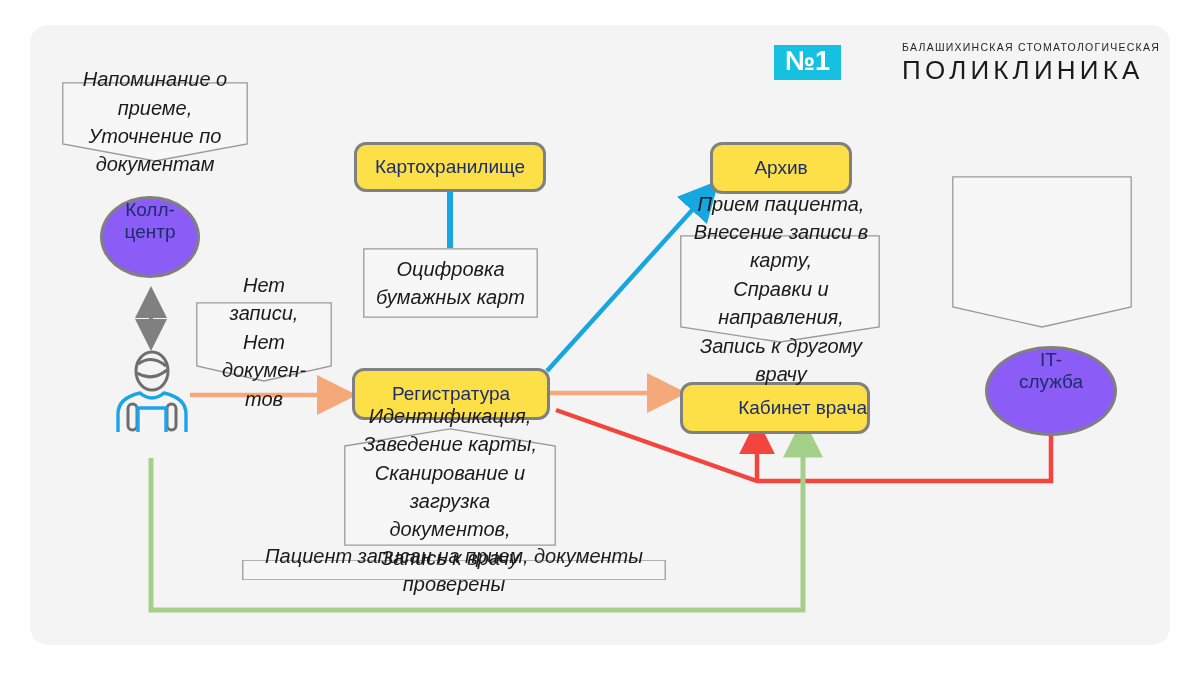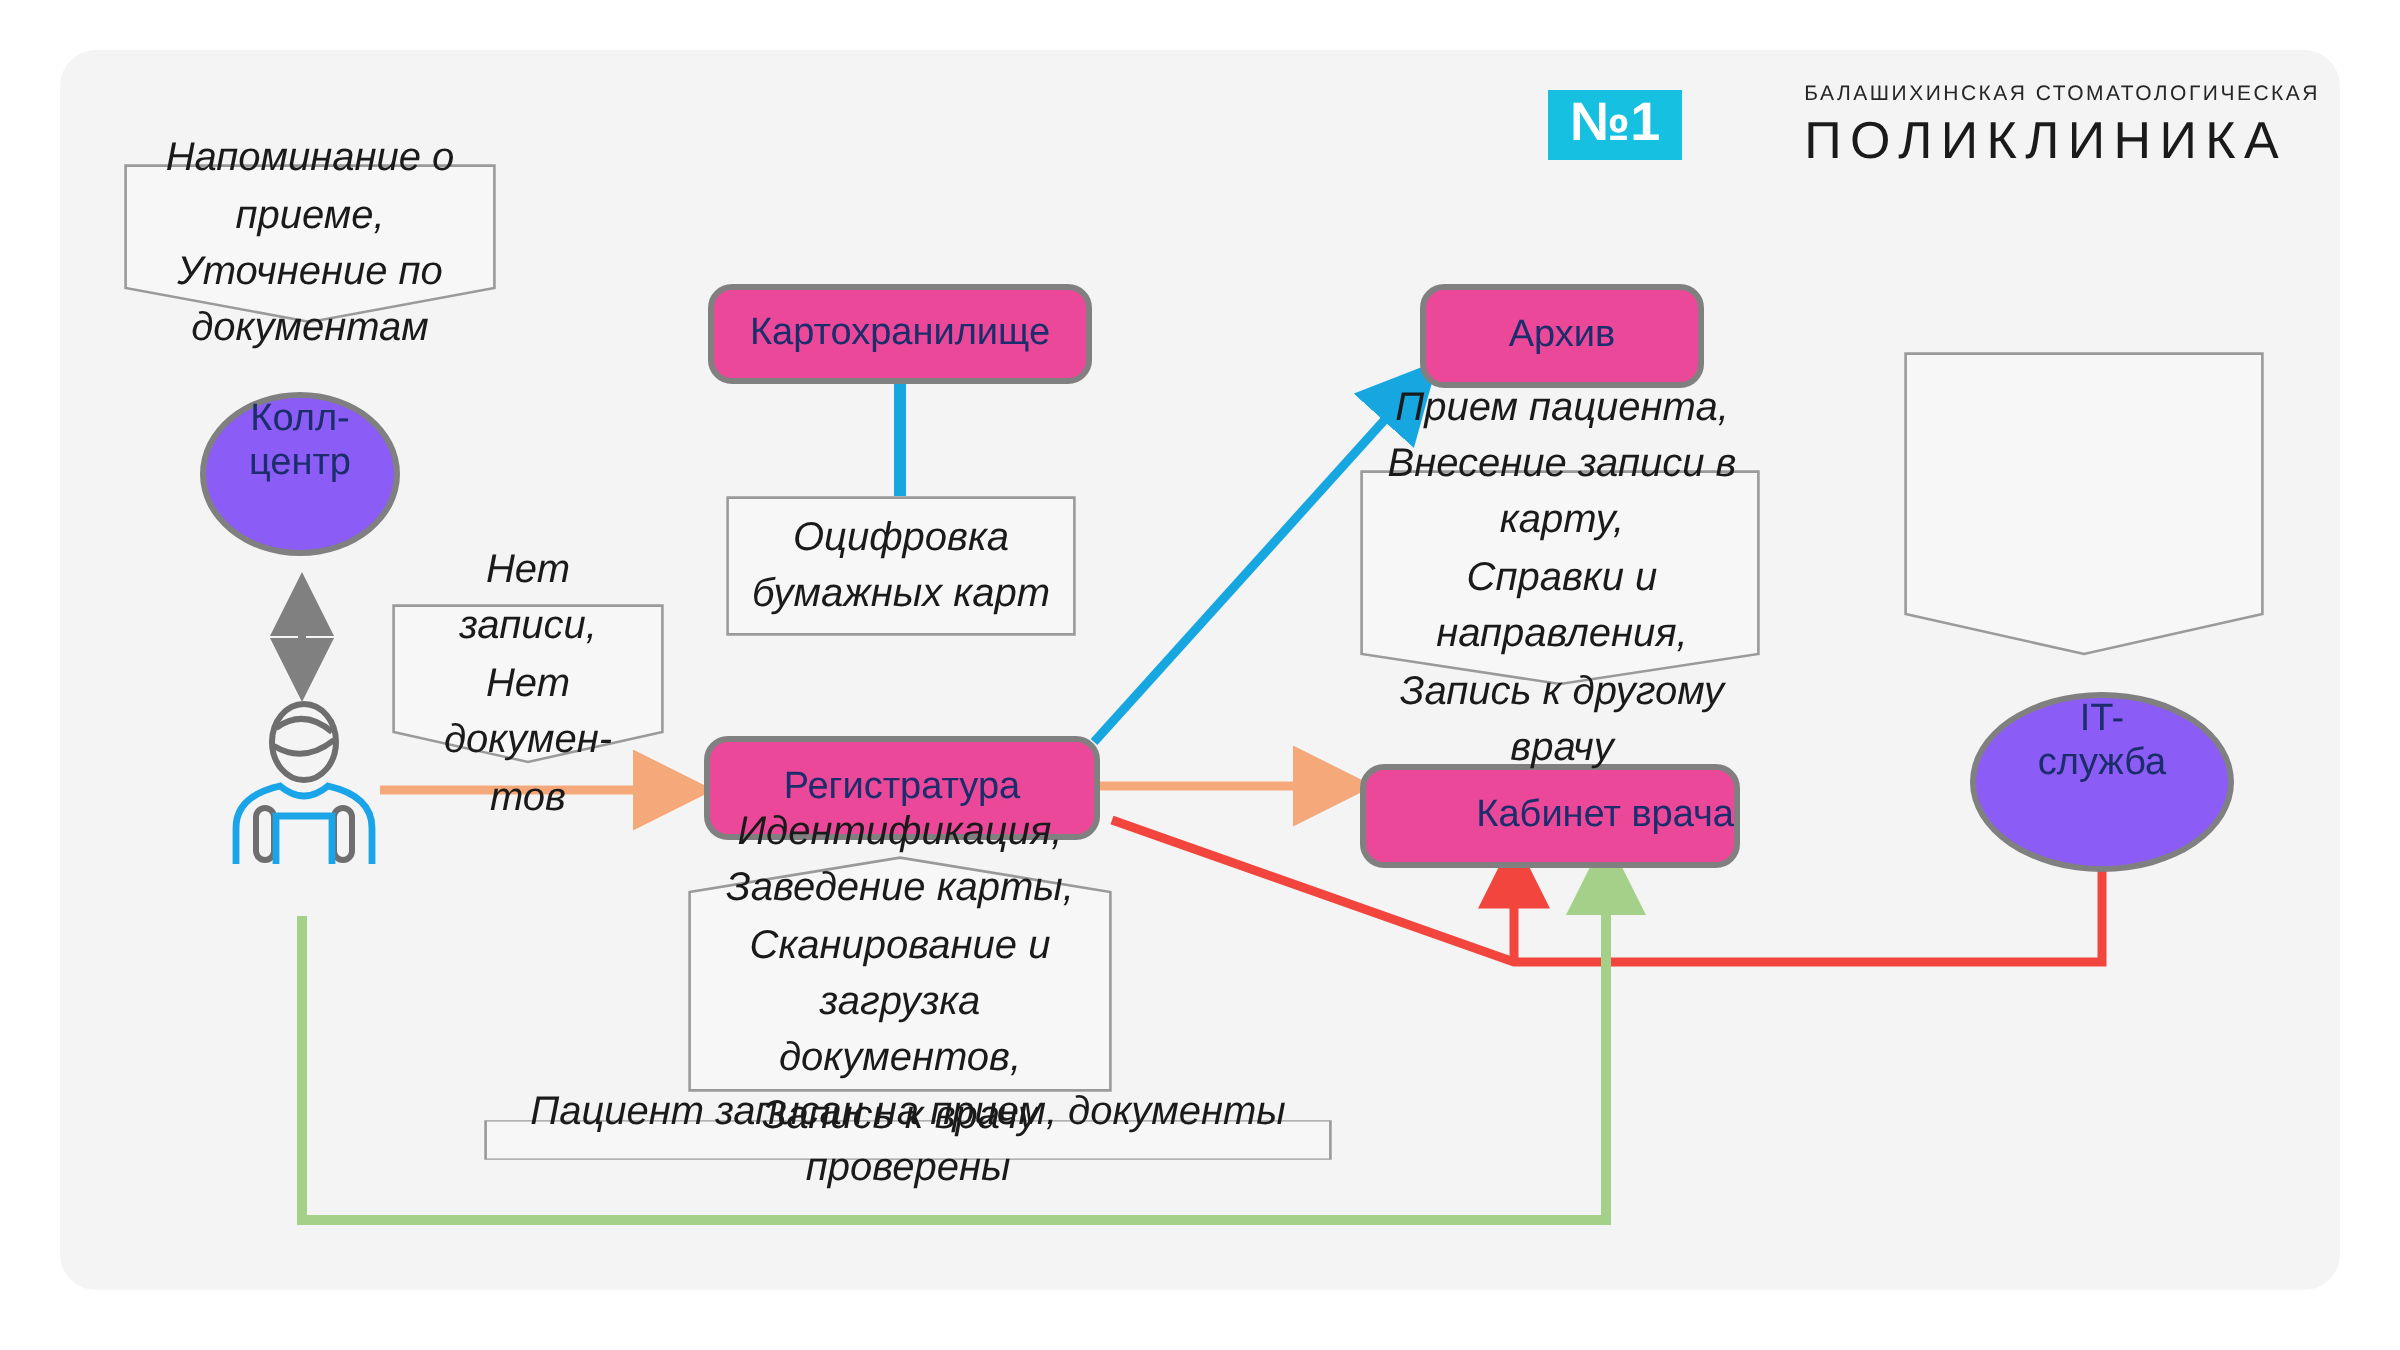--- a/index.html
+++ b/index.html
@@ -2,21 +2,21 @@
 <html><head>
 <meta charset="utf-8">
 <style>
   html,body{margin:0;padding:0;background:#ffffff;}
   body{width:1200px;height:675px;overflow:hidden;
        font-family:"Liberation Sans","DejaVu Sans",sans-serif;}
   #stage{position:relative;width:1200px;height:675px;}
   #canvas{position:absolute;left:30px;top:25px;width:1140px;height:620px;
           background:#f4f4f4;border-radius:18px;}
   #svg{position:absolute;left:0;top:0;width:1200px;height:675px;}
-  .node{position:absolute;background:#ec4899;border:3.5px solid #808080;
+  .node{position:absolute;background:#fde047;border:3.5px solid #808080;
         border-radius:12px;display:flex;align-items:center;justify-content:center;
         color:#1b2d6b;font-size:19px;text-align:center;box-sizing:border-box;}
   .circle{position:absolute;background:#8b5cf6;border:3.5px solid #808080;
           border-radius:50%;display:flex;justify-content:center;
           color:#1b2d6b;font-size:19px;text-align:center;line-height:1.15;
           box-sizing:border-box;}
   .note{position:absolute;box-sizing:border-box;display:flex;align-items:center;
         justify-content:center;color:#1a1a1a;font-size:20px;font-style:italic;
         text-align:center;line-height:1.42;padding:6px 10px;}
   .note span{position:relative;z-index:2;}

